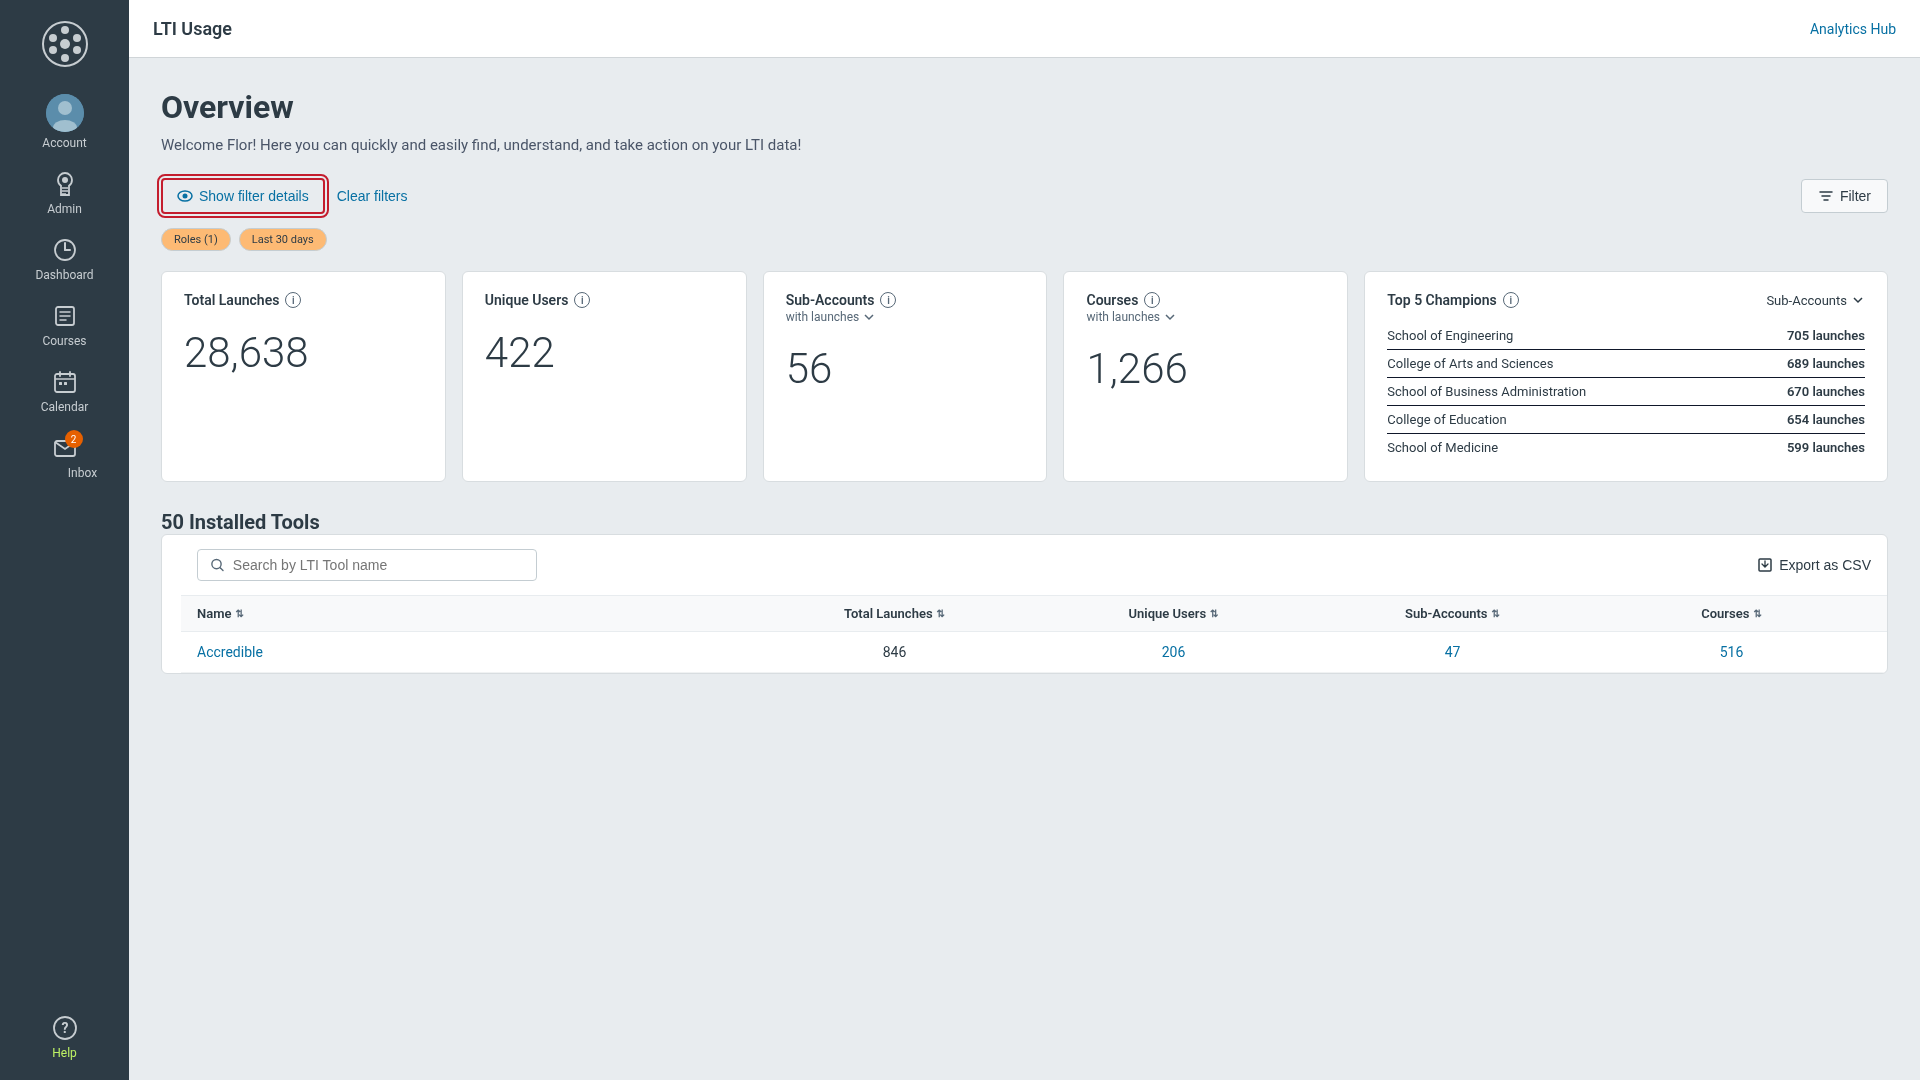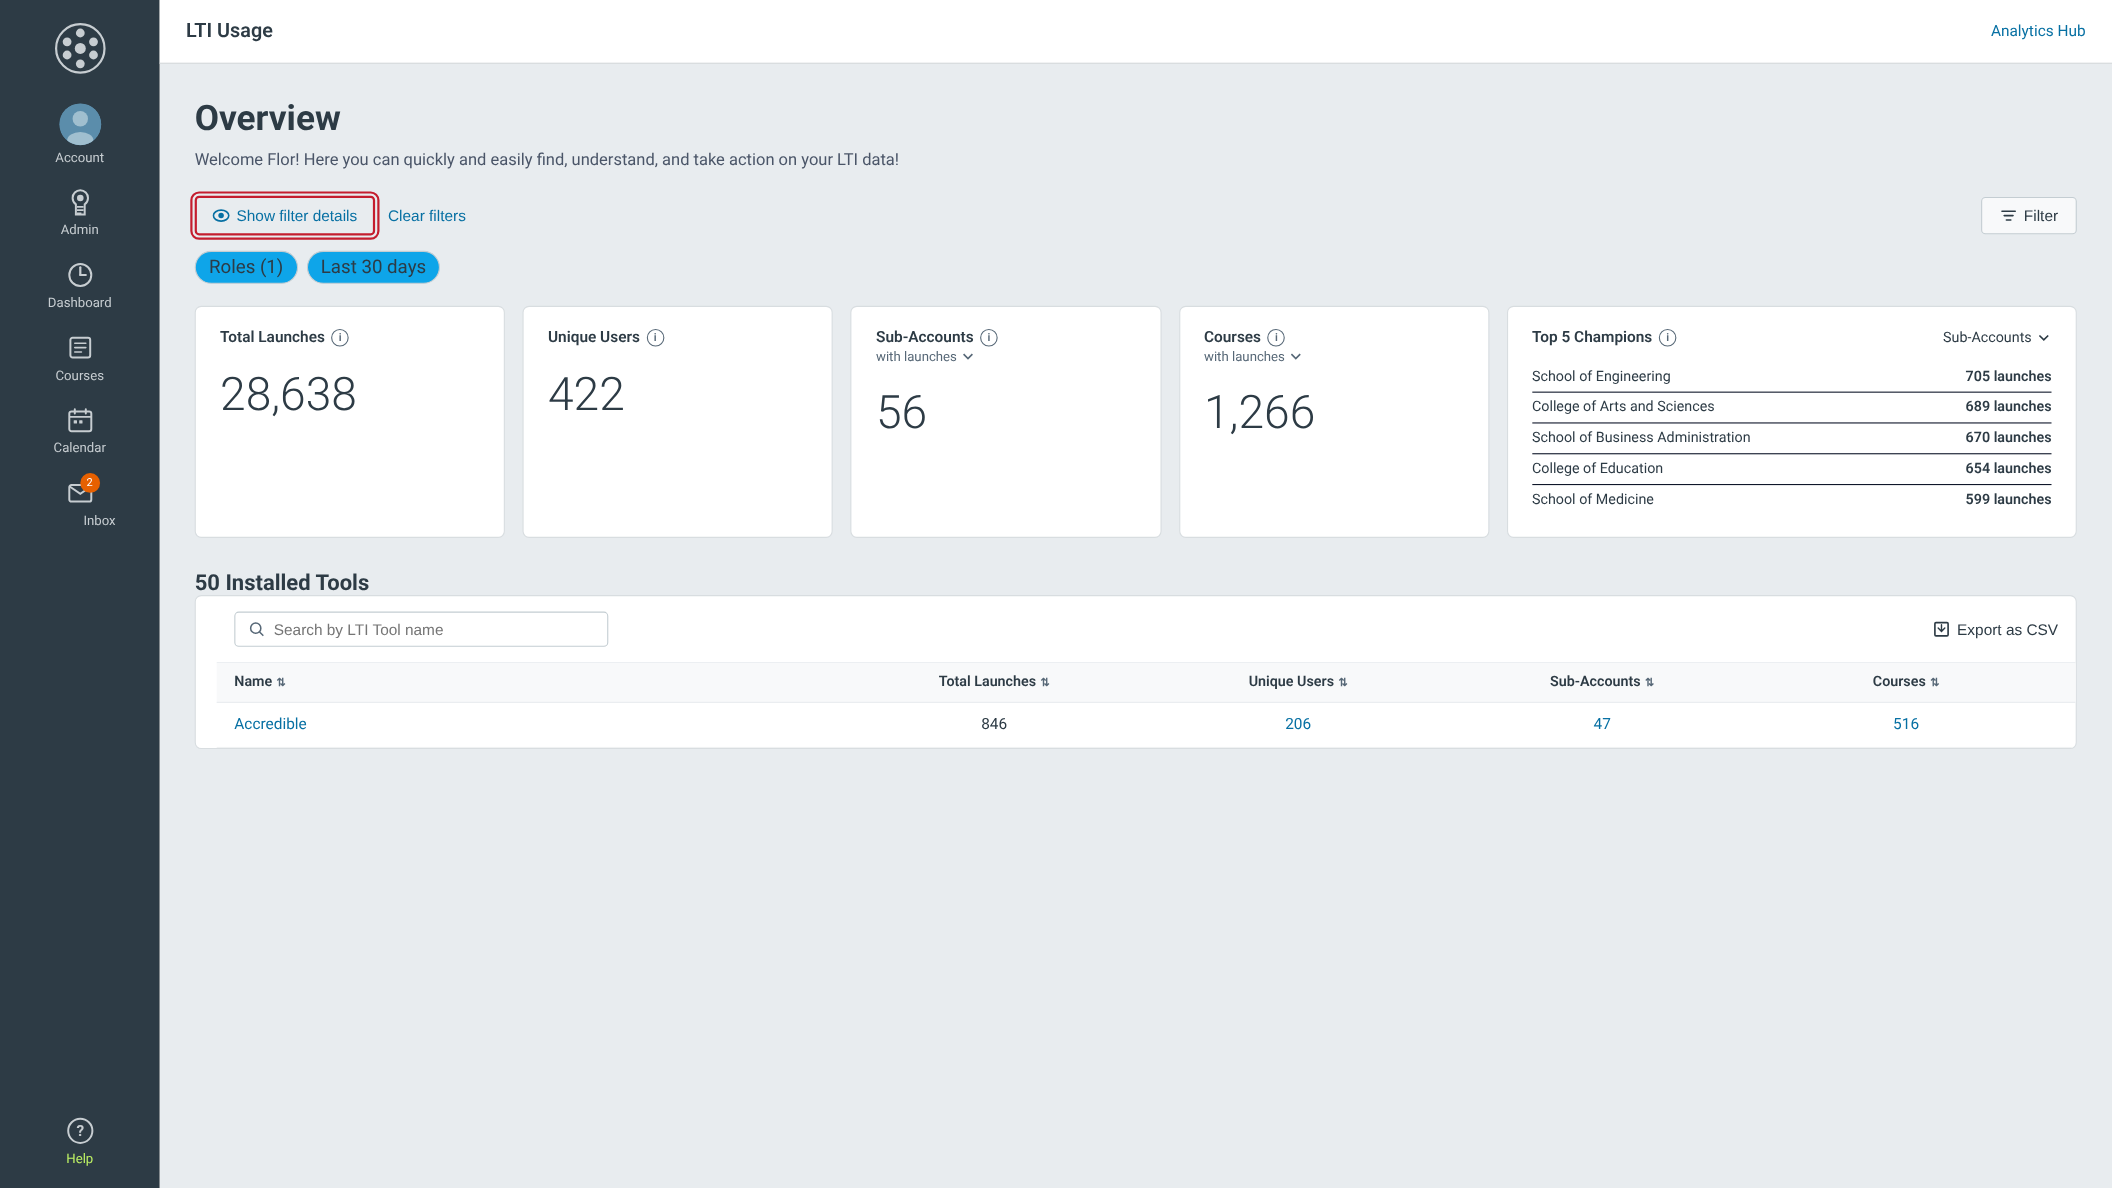--- a/index.html
+++ b/index.html
@@ -13,21 +13,21 @@
     }
 
     .app-wrapper {
       display: flex;
       height: 1080px;
       width: 1920px;
     }
 
     
     .sidebar {
-      width: 145px;
+      width: 129px;
       background: #2d3b45;
       display: flex;
       flex-direction: column;
       align-items: center;
       padding: 10px 0;
       flex-shrink: 0;
     }
 
     .sidebar-item {
       display: flex;
@@ -190,22 +190,22 @@
       display: flex;
       align-items: center;
       gap: 8px;
       margin-bottom: 20px;
     }
 
     .filter-tag {
       padding: 4px 12px;
       border-radius: 20px;
       border: 1px solid #c4cdd2;
-      background: #0ea5e9;
-      font-size: 17px;
+      background: #fdba74;
+      font-size: 11px;
       color: #2d3b45;
     }
 
     
     .stats-row {
       display: flex;
       gap: 16px;
       margin-bottom: 28px;
     }
 

